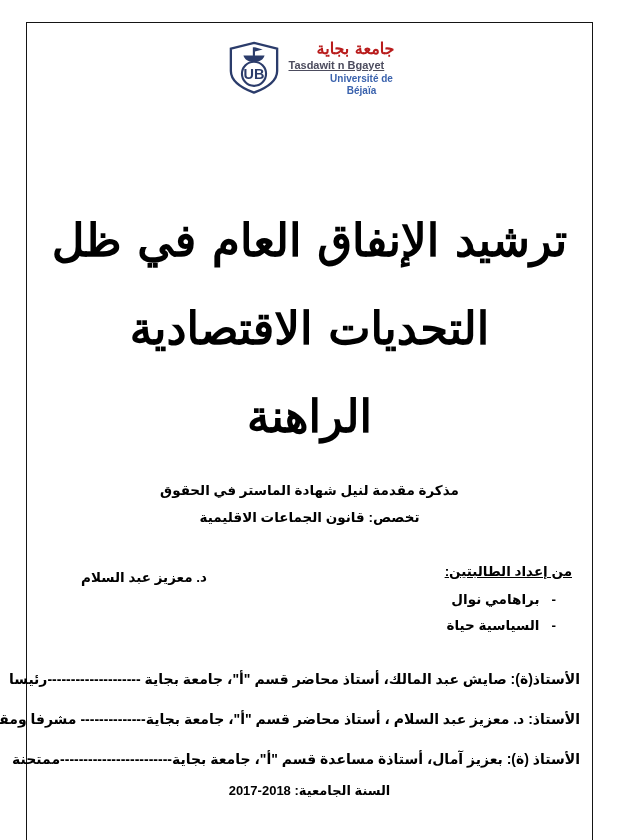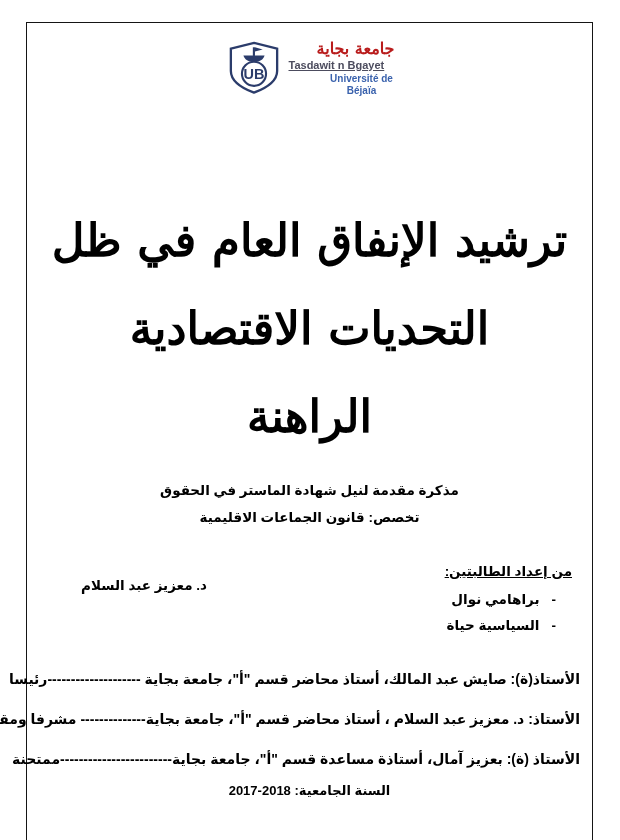--- a/index.html
+++ b/index.html
@@ -57,21 +57,21 @@
     direction: rtl;
     display: flex; justify-content: space-between;
     padding: 0 20px 0 34px;
     font-weight: bold; font-size: 13.5px;
   }
   .col-heading { text-decoration: underline; line-height: 22px; }
   .students .student-item {
     display: flex; gap: 12px; margin-right: 16px; margin-top: 8px; line-height: 18px;
   }
   .supervisor { width: 146px; text-align: right; }
-  .supervisor .supervisor-name { margin-top: 16px; margin-left: 8px; line-height: 18px; }
+  .supervisor .supervisor-name { margin-top: 8px; margin-left: 8px; line-height: 18px; }
   
   .committee-heading {
     position: absolute; top: 611px; left: 0; right: 0;
     text-align: center; direction: rtl;
     font-weight: bold; font-size: 14px; line-height: 22px;
     font-family: "DejaVu Serif", serif;
   }
   .committee-rows {
     position: absolute; top: 636px; left: 0; right: 0;
     direction: rtl; text-align: right;

